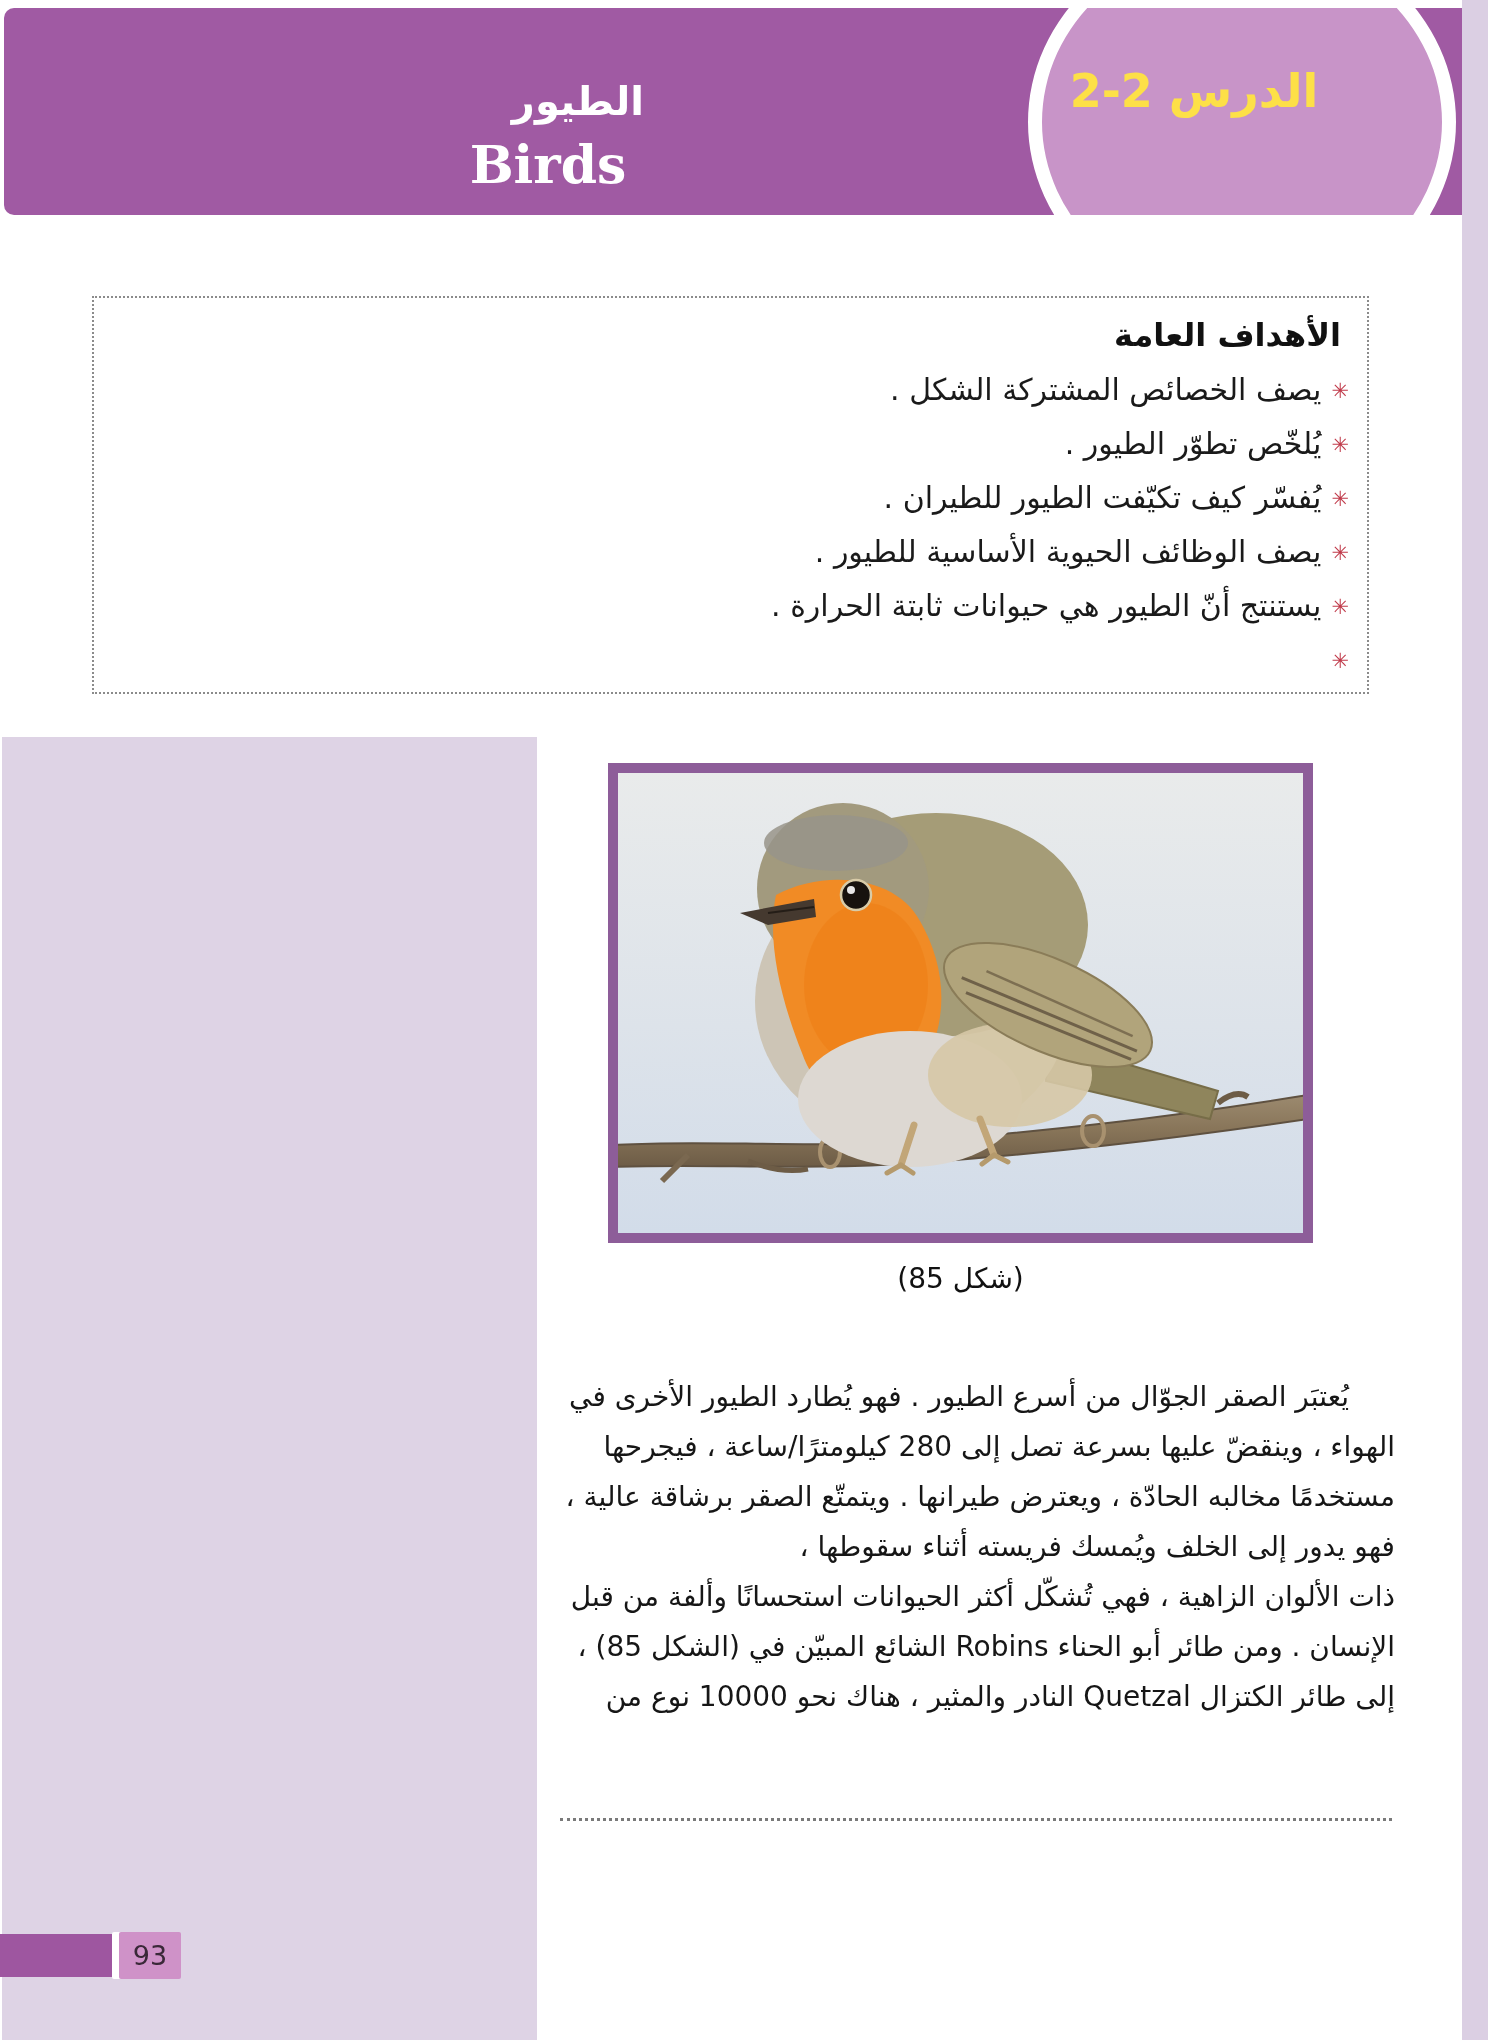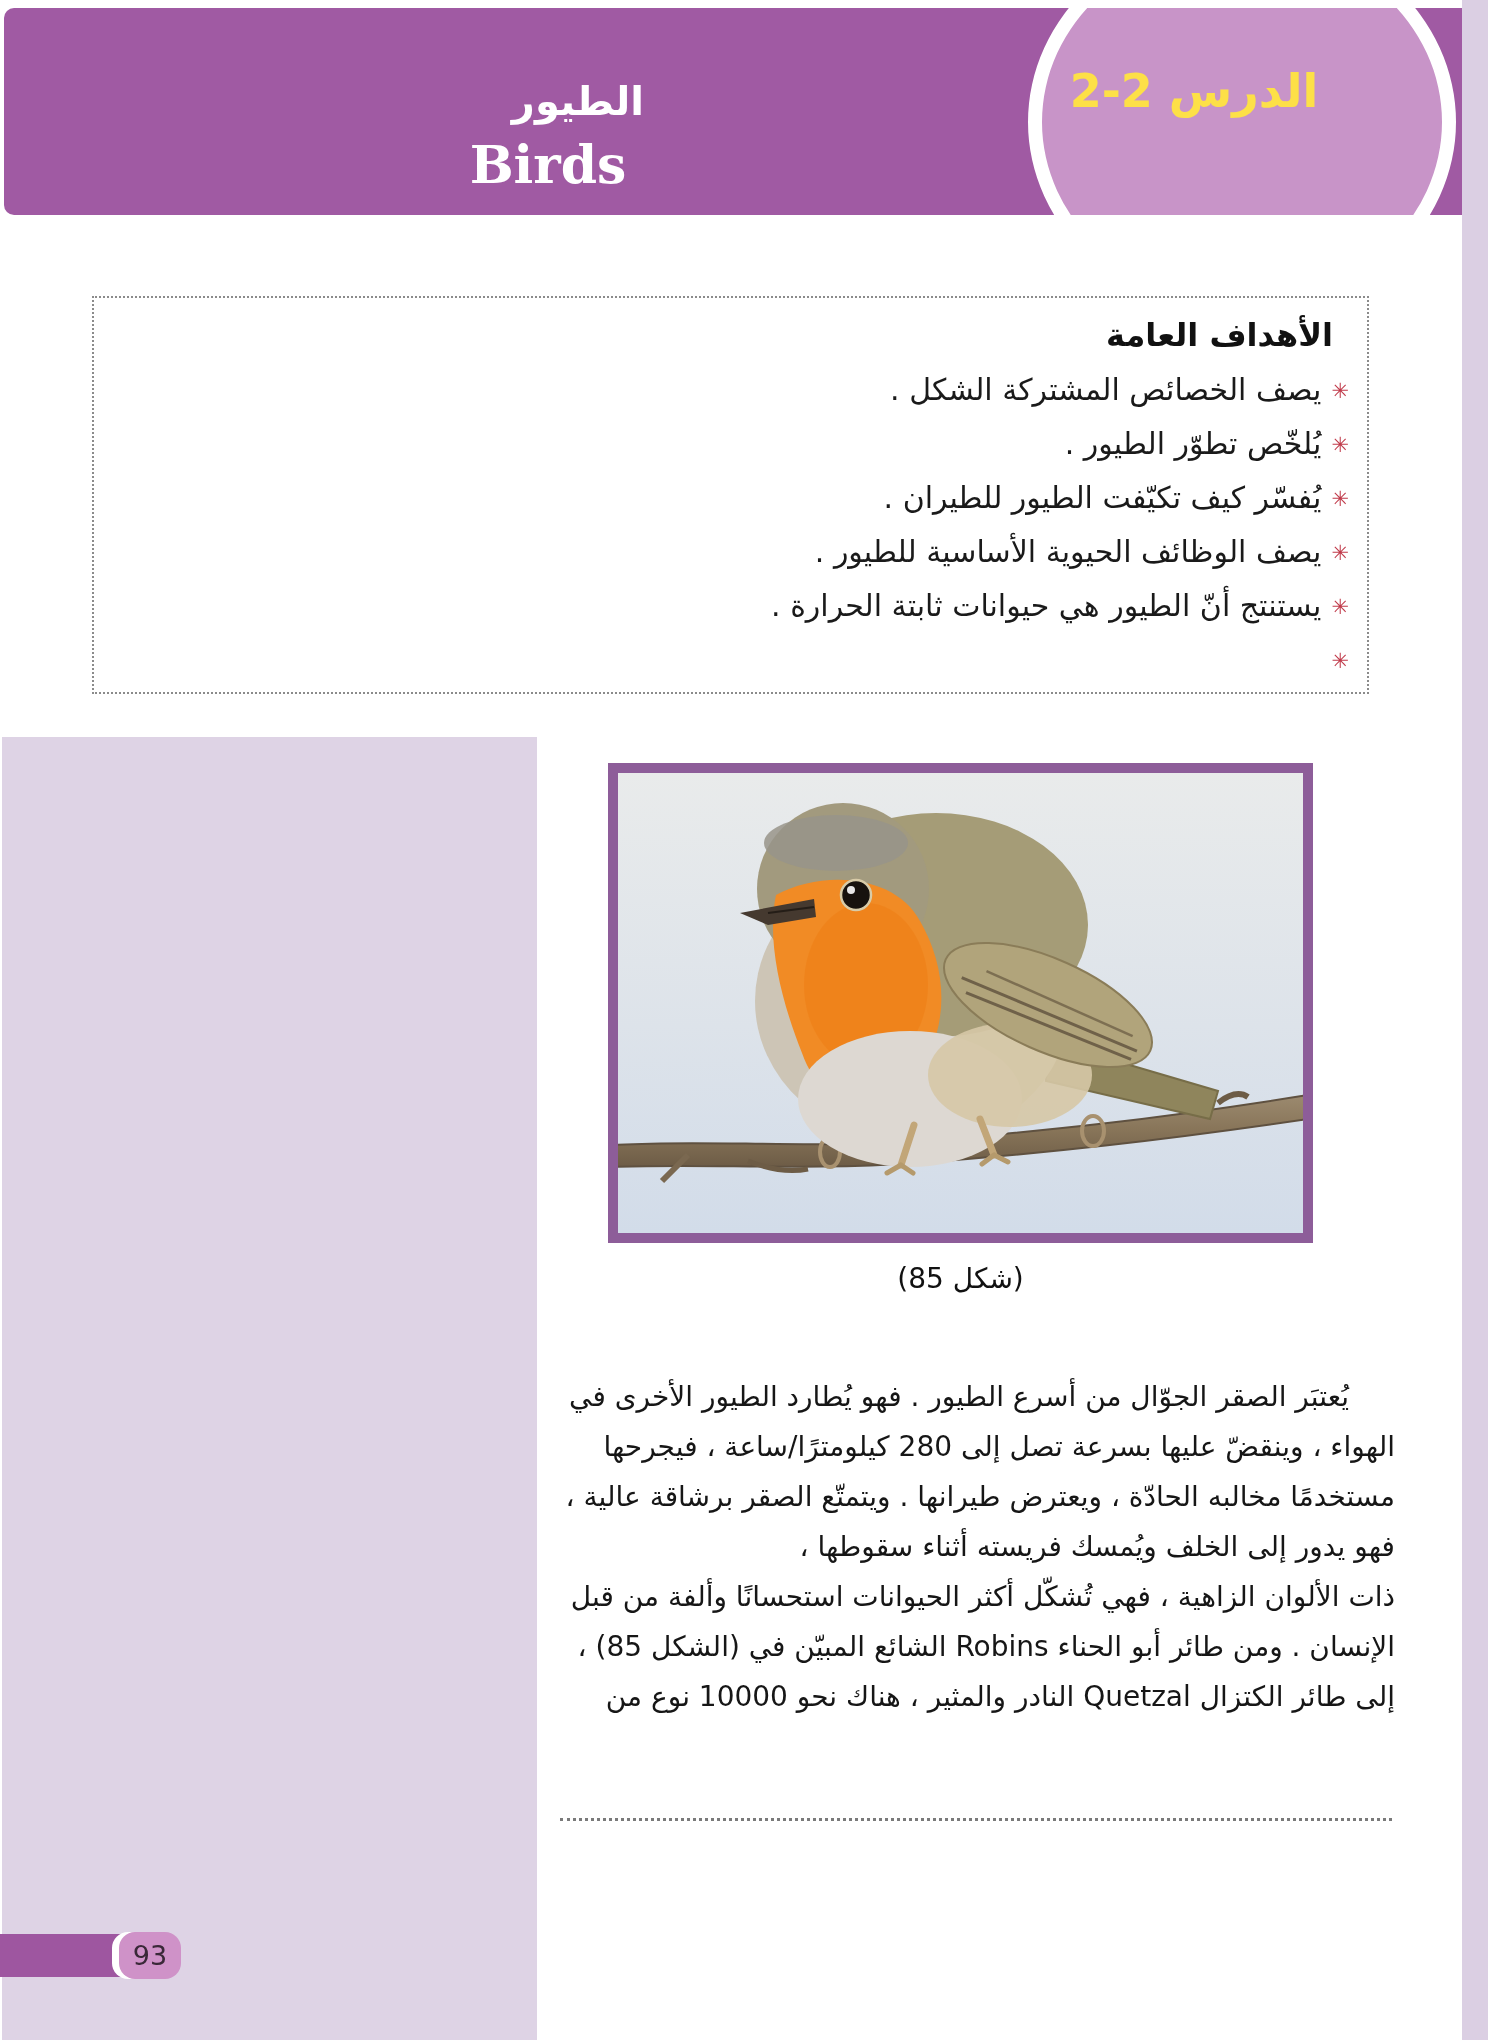--- a/index.html
+++ b/index.html
@@ -21,21 +21,21 @@
     direction:rtl;text-align:center;color:#fde047;font-size:46px;font-weight:bold;}
   #title-ar{position:absolute;left:440px;top:70px;width:200px;text-align:right;
     color:#ffffff;font-size:40px;font-weight:bold;direction:rtl;}
   #title-en{position:absolute;left:444px;top:126px;width:200px;text-align:center;
     color:#ffffff;font-size:52px;font-weight:bold;font-family:"DejaVu Serif", serif;}
 
   
   #objectives{left:92px;top:296px;width:1277px;height:398px;background:#ffffff;
     border:2px dotted #8b8b8b;box-sizing:border-box;direction:rtl;
     padding:12px 18px 0 18px;}
-  #objectives-title{font-size:32px;font-weight:bold;color:#111111;margin:6px 16px 4px 0;}
+  #objectives-title{font-size:32px;font-weight:bold;color:#111111;margin:6px 8px 4px 0;}
   .obj-item{display:flex;align-items:flex-start;margin-top:17px;
     font-size:30px;line-height:37px;color:#1a1a1a;}
   .obj-bullet{color:#c03a4a;font-size:21px;line-height:37px;margin-left:10px;
     flex:0 0 auto;transform:translateY(2px);}
 
   
   #left-panel{left:2px;top:737px;width:535px;height:1303px;background:#ded3e5;}
 
   
   #figure-frame{left:608px;top:763px;width:685px;height:460px;
@@ -48,21 +48,21 @@
   #body-text{left:545px;top:1344px;width:850px;direction:rtl;color:#161616;}
   .bline{text-align:right;font-size:28px;line-height:50px;height:50px;
     white-space:nowrap;}
   .p-start{padding-right:46px;margin-top:28px;}
   #body-sep{left:560px;top:1818px;width:832px;height:0;
     border-top:3px dotted #7a7a7a;}
 
   
   #footer-bar{left:0;top:1934px;width:124px;height:43px;background:#9e56a0;}
   #page-badge{left:119px;top:1932px;width:62px;height:47px;background:#cf92c8;
-    border-radius:16px;box-shadow:-7px 0 0 #ffffff;
+    border-radius:2px;box-shadow:-7px 0 0 #ffffff;
     display:flex;align-items:center;justify-content:center;
     font-size:27px;color:#3a2838;}
 </style>
 </head>
 <body>
 
 <div class="abs" id="right-strip"></div>
 
 <div class="abs" id="header">
   <div id="header-ellipse"></div>

